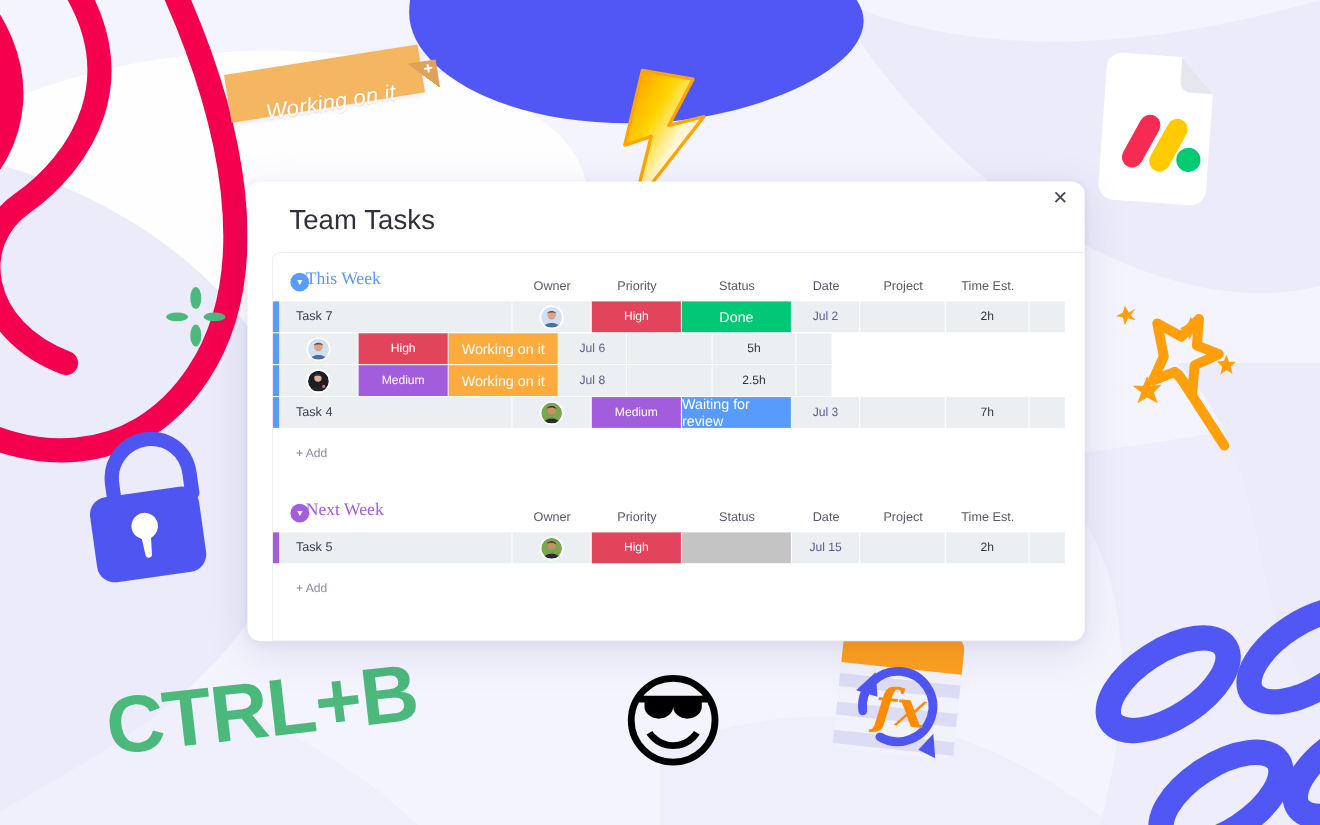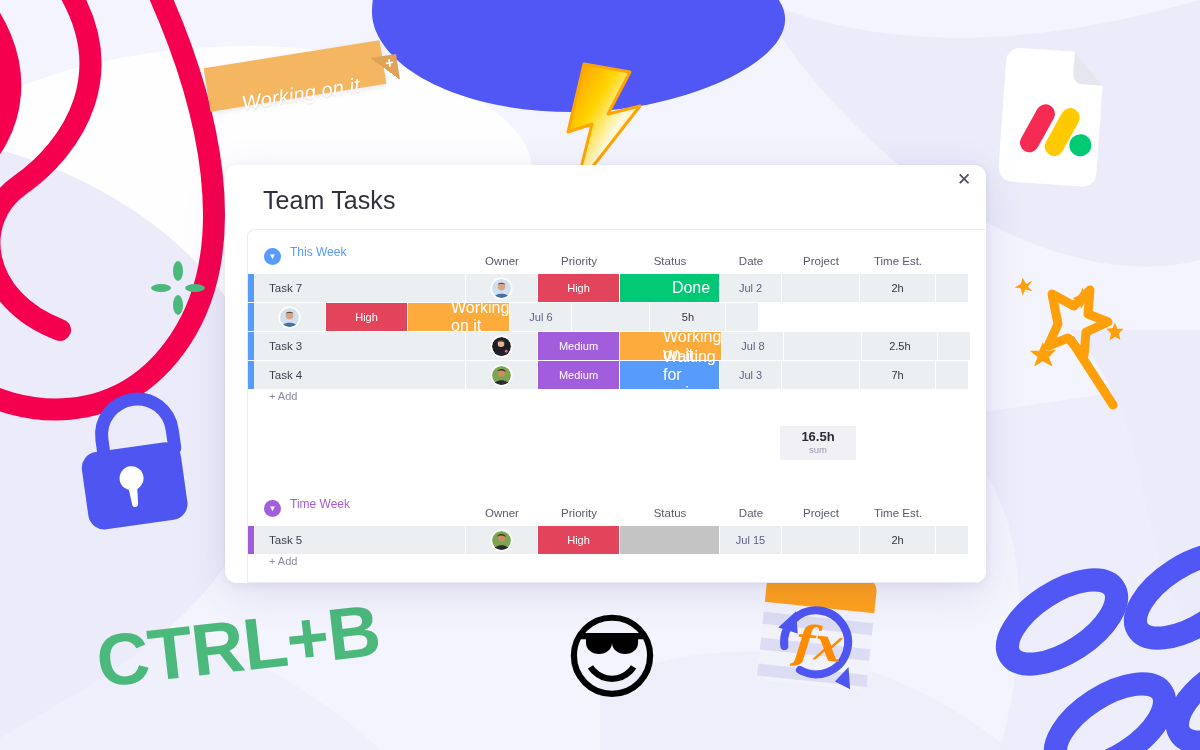--- a/index.html
+++ b/index.html
@@ -84,22 +84,23 @@
 
   .grp-head{
     position:relative;height:34px;display:flex;align-items:center;
   }
   .grp-toggle{
     position:absolute;left:16px;top:8px;width:17px;height:17px;border-radius:50%;
     display:flex;align-items:center;justify-content:center;
     color:#fff;font-size:8px;line-height:1;cursor:pointer;
   }
   .grp-name{
-    position:absolute;left:42px;top:5px;font-size:12px;font-weight:400;
+    position:absolute;left:30px;top:5px;font-size:16px;font-weight:400;
     white-space:nowrap;
+    font-family:Liberation Serif, serif;
   }
   .colhead{
     position:absolute;top:15px;font-size:11.5px;color:#59596b;
     text-align:center;font-weight:400;
   }
 
   .row{
     position:relative;height:28px;display:flex;align-items:stretch;
     margin-bottom:1px;
   }
@@ -109,34 +110,34 @@
     font-size:11px;color:#33333f;border-right:1px solid #ffffff;
     box-sizing:border-box;
   }
   .c-name{
     flex:0 0 212px;justify-content:flex-start;padding-left:15px;
     background:#eceff1;color:#3d3d4e;font-size:11.5px;
     border-right:1px solid #fff;
   }
   .c-owner{flex:0 0 72px;background:#eceff1;}
   .c-prio{flex:0 0 82px;color:#fff;font-size:11px;}
-  .c-status{flex:0 0 100px;color:#fff;font-size:16px;padding-left:43px;}
+  .c-status{flex:0 0 100px;color:#fff;font-size:13px;}
   .c-date{flex:0 0 62px;background:#eceff1;color:#5d5d8a;font-size:11px;}
   .c-proj{flex:0 0 78px;background:#eceff1;}
   .c-time{flex:0 0 76px;background:#eceff1;font-size:11px;color:#33333f;}
   .c-tail{flex:0 0 32px;background:#eceff1;border-right:none;}
 
   .avatar{
     width:19px;height:19px;border-radius:50%;overflow:hidden;
     box-shadow:0 0 0 1.5px #fff;
   }
   .avatar svg{display:block;}
 
   .addrow{
-    position:relative;height:28px;display:flex;align-items:flex-start;
+    position:relative;height:28px;display:flex;align-items:flex-end;
   }
   .addrow .bar{width:6px;flex:0 0 6px;}
   .add-label{
     flex:0 0 212px;display:flex;align-items:center;padding-left:15px;
     font-size:11px;color:#8a8aa0;background:#fff;
   }
   .add-fill{flex:0 0 314px;background:#fff;}
   .add-time{flex:0 0 76px;background:#f6f6f9;}
   .add-tail{flex:0 0 32px;background:#fff;}
 
@@ -332,21 +333,20 @@
             <div class="cell c-prio" style="background:#e2445c;">High</div>
             <div class="cell c-status" style="background:#fdab3d;">Working on it</div>
             <div class="cell c-date">Jul 6</div>
             <div class="cell c-proj"></div>
             <div class="cell c-time">5h</div>
             <div class="cell c-tail"></div>
           </div>
 
           <div class="row">
             <div class="bar" style="background:#579bfc;"></div>
-            <div class="cell c-name">Task 3</div>
             <div class="cell c-owner">
               <span class="avatar">
                 <svg width="19" height="19" viewBox="0 0 40 40">
                     <circle cx="20" cy="20" r="20" fill="#1d1d22"></circle>
                     <circle cx="19" cy="14" r="7" fill="#e0b492"></circle>
                     <path d="M5 40 C7 27 33 27 35 40 Z" fill="#23232b"></path>
                     <path d="M10 12 C12 4 27 5 28 13 C25 9 14 8 10 12Z" fill="#2c2c33"></path>
                     <circle cx="30" cy="30" r="3" fill="#e06a8a"></circle>
                   </svg>
               </span>
@@ -381,33 +381,26 @@
           </div>
 
           <div class="addrow">
             <div class="bar" style="background:#a8cdfd;"></div>
             <div class="add-label">+ Add</div>
             <div class="add-fill"></div>
             <div class="add-time"></div>
             <div class="add-tail"></div>
           </div>
 
-          <div class="sumrow">
-            <div class="sum-gap"></div>
-            <div class="sum-box">
-              <div class="sum-val">16.5h</div>
-              <div class="sum-lbl">sum</div>
-            </div>
-          </div>
         </div>
 
         <div class="group" style="margin-top:32px;">
           <div class="grp-head">
             <div class="grp-toggle" style="background:#a25ddc;">▼</div>
-            <div class="grp-name" style="color:#a25ddc;">Time Week</div>
+            <div class="grp-name" style="color:#a25ddc;">Next Week</div>
             <div class="colhead" style="left:218px;width:72px;">Owner</div>
             <div class="colhead" style="left:290px;width:82px;">Priority</div>
             <div class="colhead" style="left:372px;width:100px;">Status</div>
             <div class="colhead" style="left:472px;width:62px;">Date</div>
             <div class="colhead" style="left:534px;width:78px;">Project</div>
             <div class="colhead" style="left:612px;width:76px;">Time Est.</div>
           </div>
 
           <div class="row">
             <div class="bar" style="background:#a25ddc;"></div>

